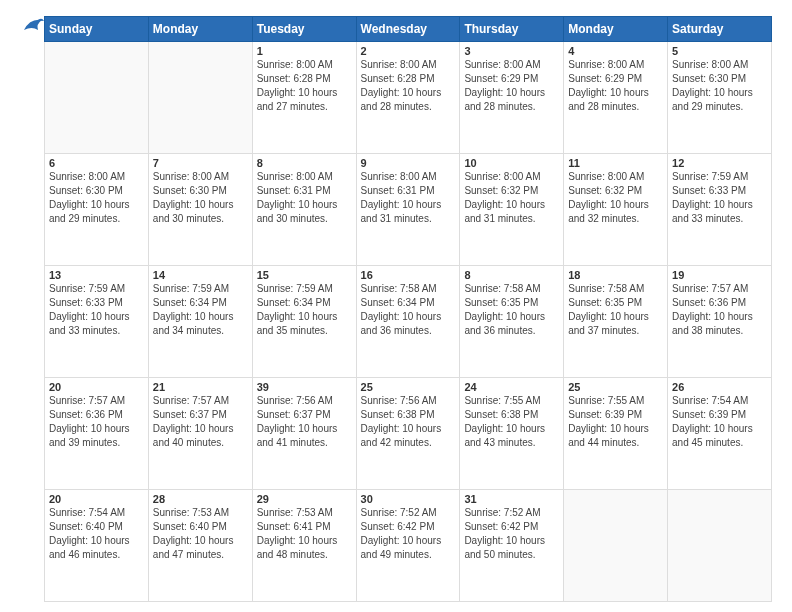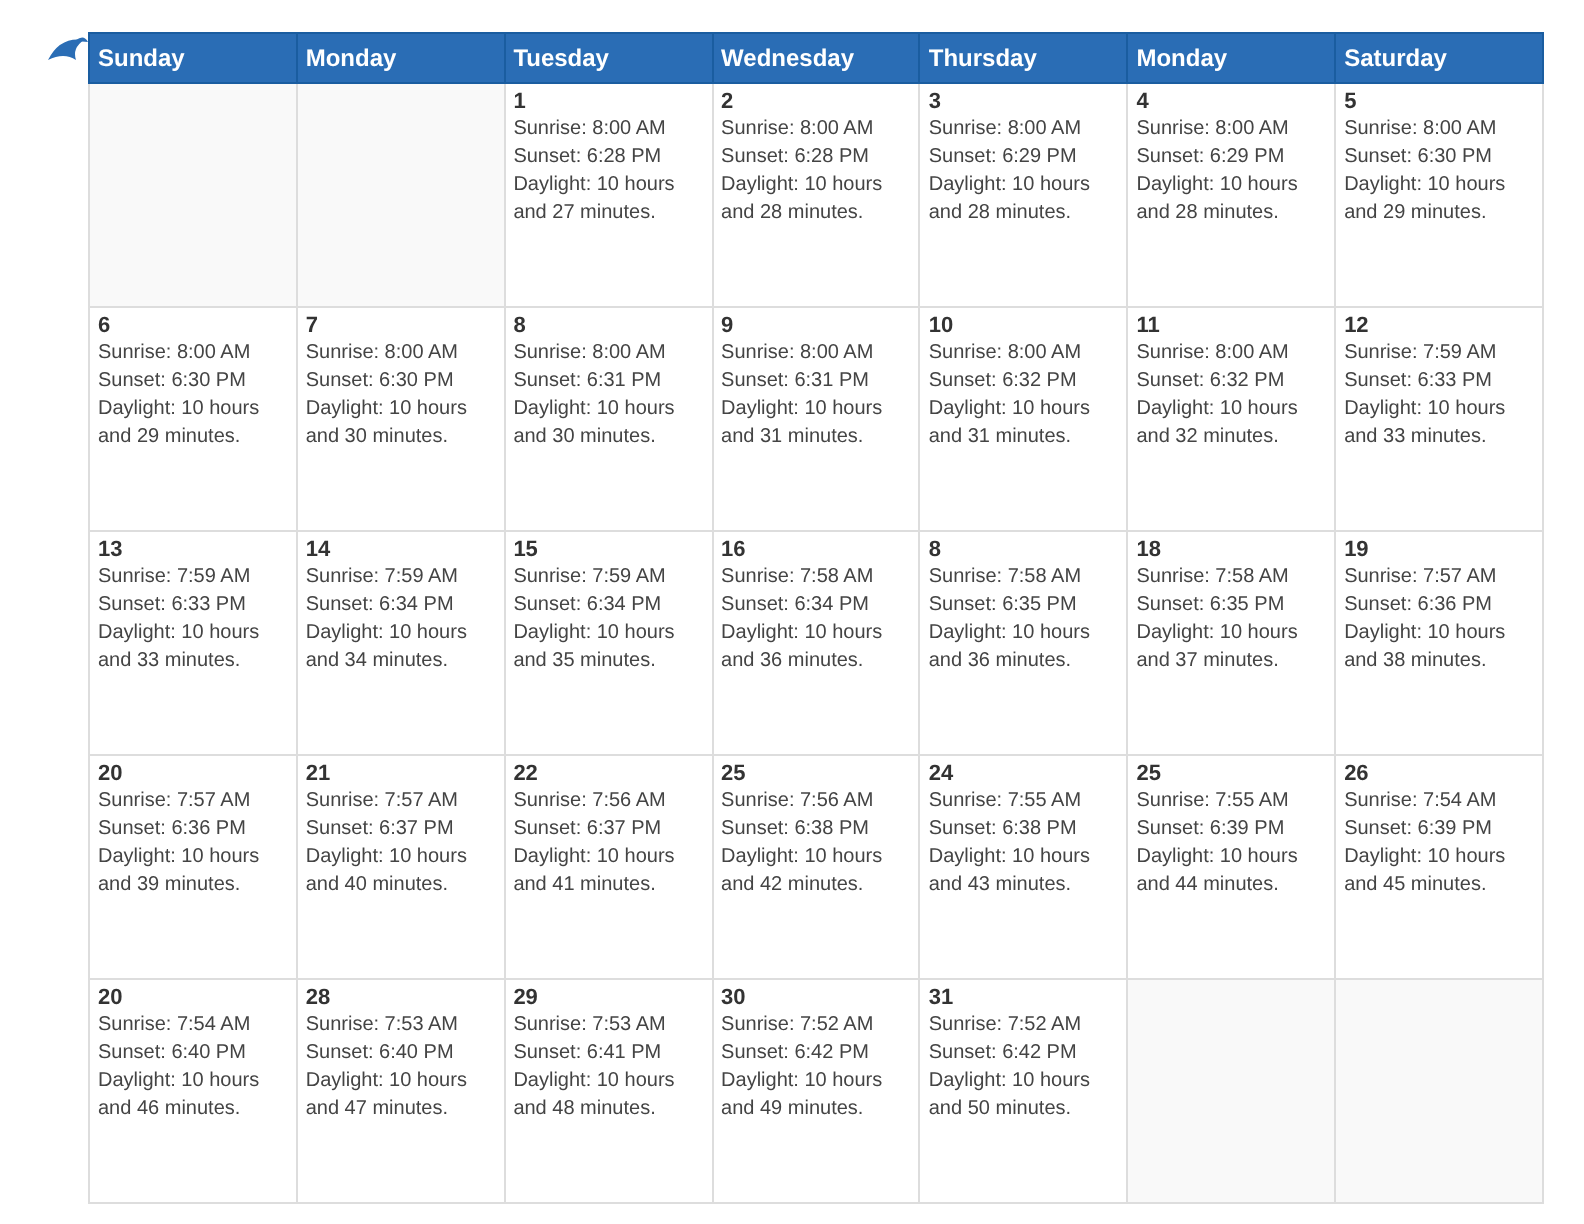--- a/index.html
+++ b/index.html
@@ -284,21 +284,21 @@
 and 39 minutes.</div>
           </td>
           <td>
             <span class="day-num">21</span>
             <div class="day-info" style="white-space: pre-line;">Sunrise: 7:57 AM
 Sunset: 6:37 PM
 Daylight: 10 hours
 and 40 minutes.</div>
           </td>
           <td>
-            <span class="day-num">22</span>
+            <span class="day-num">39</span>
             <div class="day-info" style="white-space: pre-line;">Sunrise: 7:56 AM
 Sunset: 6:37 PM
 Daylight: 10 hours
 and 41 minutes.</div>
           </td>
           <td>
             <span class="day-num">25</span>
             <div class="day-info" style="white-space: pre-line;">Sunrise: 7:56 AM
 Sunset: 6:38 PM
 Daylight: 10 hours

